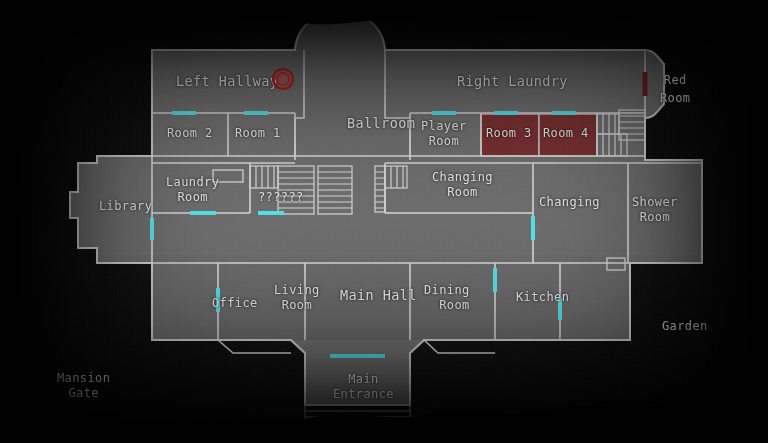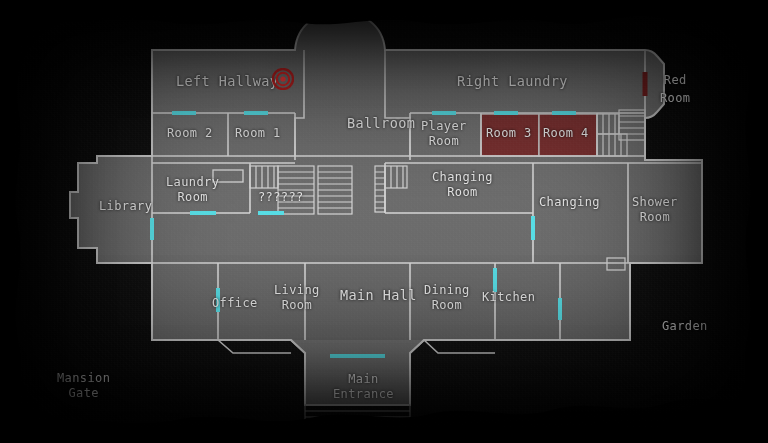--- a/index.html
+++ b/index.html
@@ -239,23 +239,23 @@
   <div class="lbl" style="left:432px; top:170px;">Changing
 Room</div>
   <div class="lbl" style="left:539px; top:195px;">Changing</div>
   <div class="lbl" style="left:632px; top:195px;">Shower
 Room</div>
 
   <div class="lbl" style="left:164px; top:296px;margin-left:48px;">Office</div>
   <div class="lbl" style="left:266px; top:283px;margin-left:8px;">Living
 Room</div>
   <div class="lbl big" style="left:316px; top:288px;margin-left:24px;">Main Hall</div>
-  <div class="lbl" style="left:424px; top:283px;">Dining
-Room</div>
-  <div class="lbl sm" style="left:482px; top:288px;">Kitchen</div>
+  <div class="lbl" style="left:424px; top:283px;text-align:right;">Dining
+Room</div>
+  <div class="lbl sm" style="left:516px; top:288px;">Kitchen</div>
 
   <div class="lbl" style="left:333px; top:372px;">Main
 Entrance</div>
 
   <div class="lbl ext" style="left:662px; top:319px;">Garden</div>
   <div class="lbl ext" style="left:57px;  top:371px;">Mansion
 Gate</div>
 
   <svg id="marker" viewBox="0 0 22 22">
     <circle cx="11" cy="11" r="10" fill="none" stroke="#c21a1a" stroke-width="2.4" opacity=".95"></circle>

